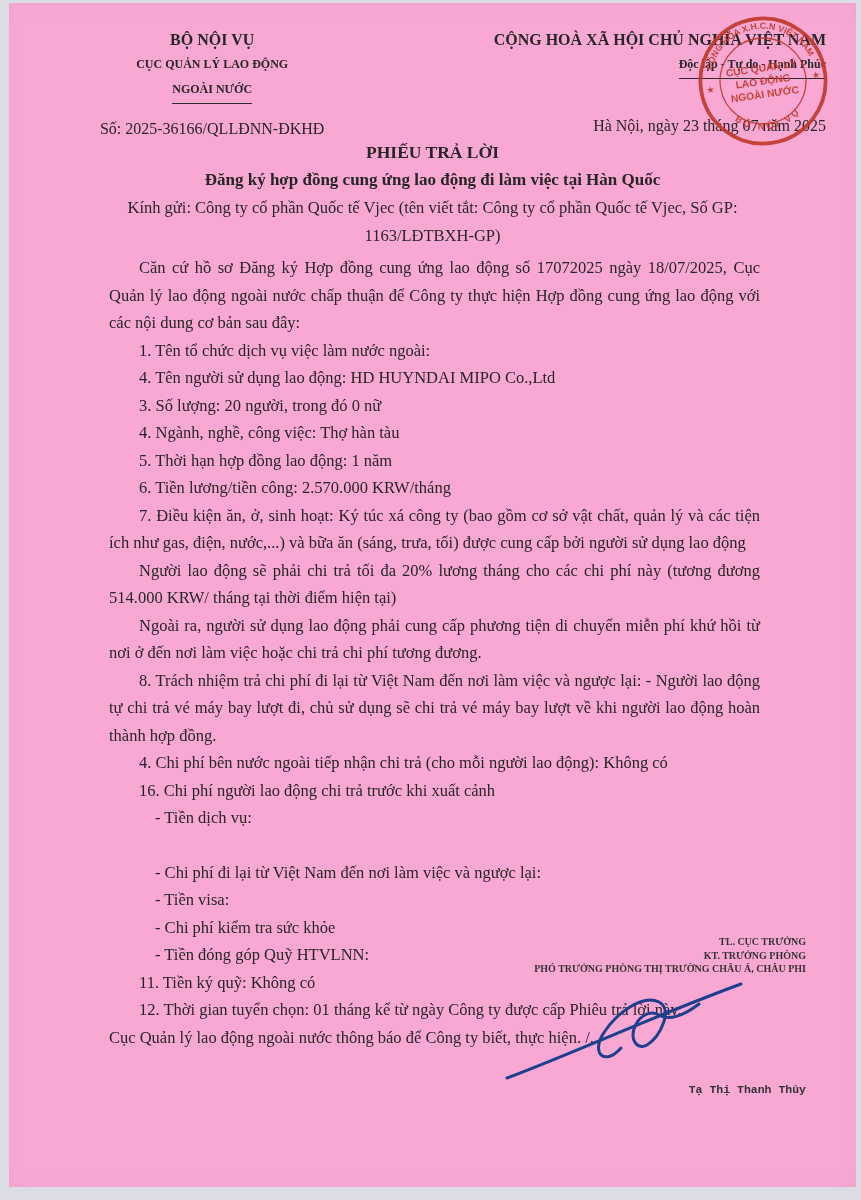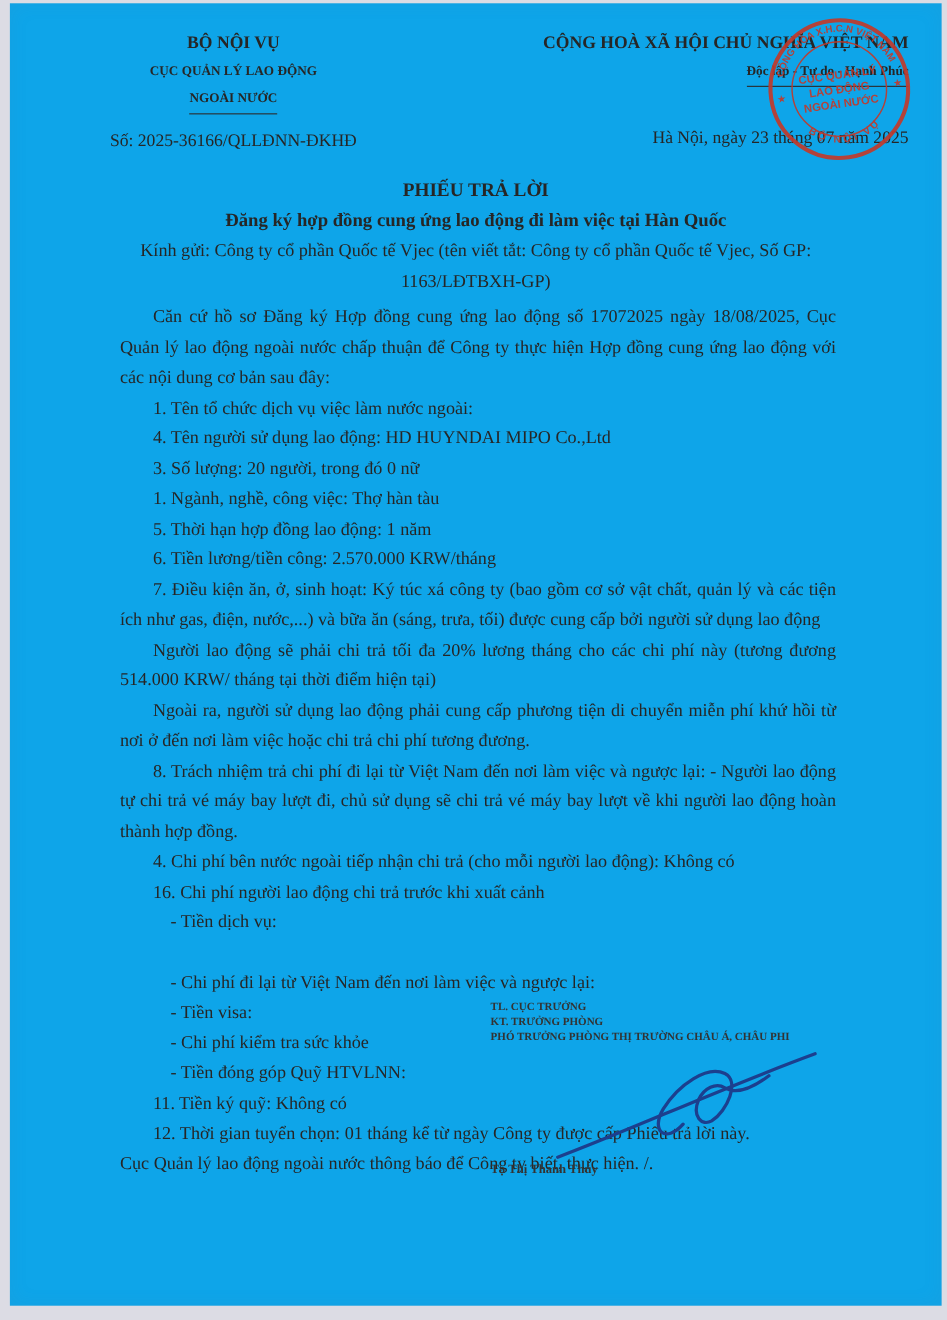--- a/index.html
+++ b/index.html
@@ -6,53 +6,53 @@
   .photo{
     position:relative;
     width:861px;height:1200px;
     background:#dcdce4;
     overflow:hidden;
     font-family:"Liberation Serif","DejaVu Serif",serif;
   }
   .page{
     position:absolute;
     left:9px;top:3px;right:5px;bottom:13px;
-    background:#0ea5e9;
+    background:#f9a8d4;
     box-shadow:inset 0 0 18px rgba(120,120,140,.08);
     color:#262626;
   }
   
   .header{display:flex;padding:24px 30px 0 40px;position:relative;}
   .header-left{width:42%;text-align:center;}
   .header-right{width:58%;text-align:right;position:relative;}
   .h-line{font-size:16px;font-weight:bold;line-height:25px;}
   .h-line.big{font-size:12px;}
   .underlined{display:inline-block;border-bottom:1.6px solid #2b2b2b;padding-bottom:1px;}
   .doc-number{font-size:16px;font-weight:normal;margin-top:16px;}
   .date-line{font-size:16px;margin-top:38px;}
   
   .stamp{position:absolute;left:684px;top:8px;width:140px;height:140px;opacity:.92;}
   
-  .title-block{text-align:center;margin-top:20px;padding:0 60px;}
+  .title-block{text-align:center;padding:0 60px;}
   .doc-title{font-size:17.5px;font-weight:bold;line-height:28px;}
   .doc-subtitle{font-size:17px;font-weight:bold;line-height:28px;}
   .recipient{font-size:16.5px;line-height:28px;}
   
   .body{padding:4px 96px 0 100px;font-size:16.5px;}
   .line{line-height:27.5px;margin:0;}
   .line.para{text-align:justify;text-indent:30px;}
   .line.item{padding-left:30px;}
   .line.flush{padding-left:0;}
   .line.sub{padding-left:46px;}
   .line.spacer{height:27px;}
   
-  .sign-block{position:absolute;right:50px;top:906px;width:360px;text-align:left;}
+  .sign-block{position:absolute;right:50px;top:932px;width:360px;text-align:right;}
   .sign-title{font-size:10px;font-weight:bold;line-height:13.5px;color:#333;}
   .sign-ink{display:block;margin:2px auto 0;}
-  .signer-name{font-size:11.5px;font-weight:bold;color:#333;margin-top:0;}
+  .signer-name{font-size:11.5px;font-weight:bold;color:#333;margin-top:0;font-family:Liberation Mono, monospace;}
 </style>
 </head>
 <body>
 
 <div class="photo">
   <div class="page">
 
     <div class="header">
       <div class="header-left">
         <div class="h-line">BỘ NỘI VỤ</div>
@@ -88,25 +88,25 @@
     </div>
 
     <div class="title-block">
       <div class="doc-title">PHIẾU TRẢ LỜI</div>
       <div class="doc-subtitle">Đăng ký hợp đồng cung ứng lao động đi làm việc tại Hàn Quốc</div>
       <div class="recipient">Kính gửi: Công ty cổ phần Quốc tế Vjec (tên viết tắt: Công ty cổ phần Quốc tế Vjec, Số GP:</div>
       <div class="recipient">1163/LĐTBXH-GP)</div>
     </div>
 
     <div class="body">
-        <p class="line para">Căn cứ hồ sơ Đăng ký Hợp đồng cung ứng lao động số 17072025 ngày 18/08/2025, Cục Quản lý lao động ngoài nước chấp thuận để Công ty thực hiện Hợp đồng cung ứng lao động với các nội dung cơ bản sau đây:</p>
+        <p class="line para">Căn cứ hồ sơ Đăng ký Hợp đồng cung ứng lao động số 17072025 ngày 18/07/2025, Cục Quản lý lao động ngoài nước chấp thuận để Công ty thực hiện Hợp đồng cung ứng lao động với các nội dung cơ bản sau đây:</p>
         <p class="line item">1. Tên tổ chức dịch vụ việc làm nước ngoài:</p>
         <p class="line item">4. Tên người sử dụng lao động: HD HUYNDAI MIPO Co.,Ltd</p>
         <p class="line item">3. Số lượng: 20 người, trong đó 0 nữ</p>
-        <p class="line item">1. Ngành, nghề, công việc: Thợ hàn tàu</p>
+        <p class="line item">4. Ngành, nghề, công việc: Thợ hàn tàu</p>
         <p class="line item">5. Thời hạn hợp đồng lao động: 1 năm</p>
         <p class="line item">6. Tiền lương/tiền công: 2.570.000 KRW/tháng</p>
         <p class="line para">7. Điều kiện ăn, ở, sinh hoạt: Ký túc xá công ty (bao gồm cơ sở vật chất, quản lý và các tiện ích như gas, điện, nước,...) và bữa ăn (sáng, trưa, tối) được cung cấp bởi người sử dụng lao động</p>
         <p class="line para">Người lao động sẽ phải chi trả tối đa 20% lương tháng cho các chi phí này (tương đương 514.000 KRW/ tháng tại thời điểm hiện tại)</p>
         <p class="line para">Ngoài ra, người sử dụng lao động phải cung cấp phương tiện di chuyển miễn phí khứ hồi từ nơi ở đến nơi làm việc hoặc chi trả chi phí tương đương.</p>
         <p class="line para">8. Trách nhiệm trả chi phí đi lại từ Việt Nam đến nơi làm việc và ngược lại: - Người lao động tự chi trả vé máy bay lượt đi, chủ sử dụng sẽ chi trả vé máy bay lượt về khi người lao động hoàn thành hợp đồng.</p>
         <p class="line item">4. Chi phí bên nước ngoài tiếp nhận chi trả (cho mỗi người lao động): Không có</p>
         <p class="line item">16. Chi phí người lao động chi trả trước khi xuất cảnh</p>
         <p class="line sub">- Tiền dịch vụ:</p>
         <p class="line spacer"></p>

